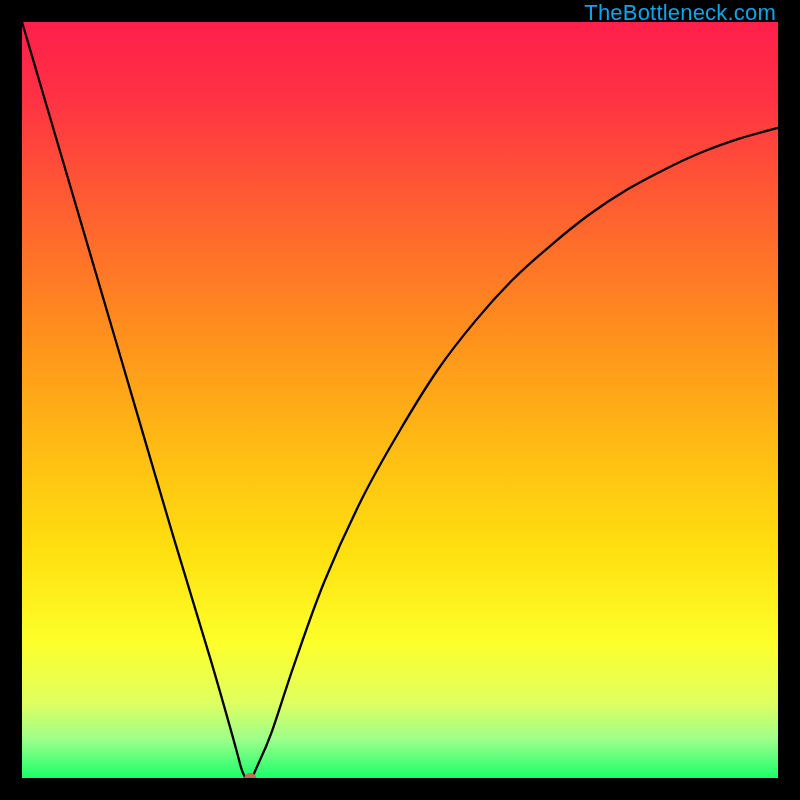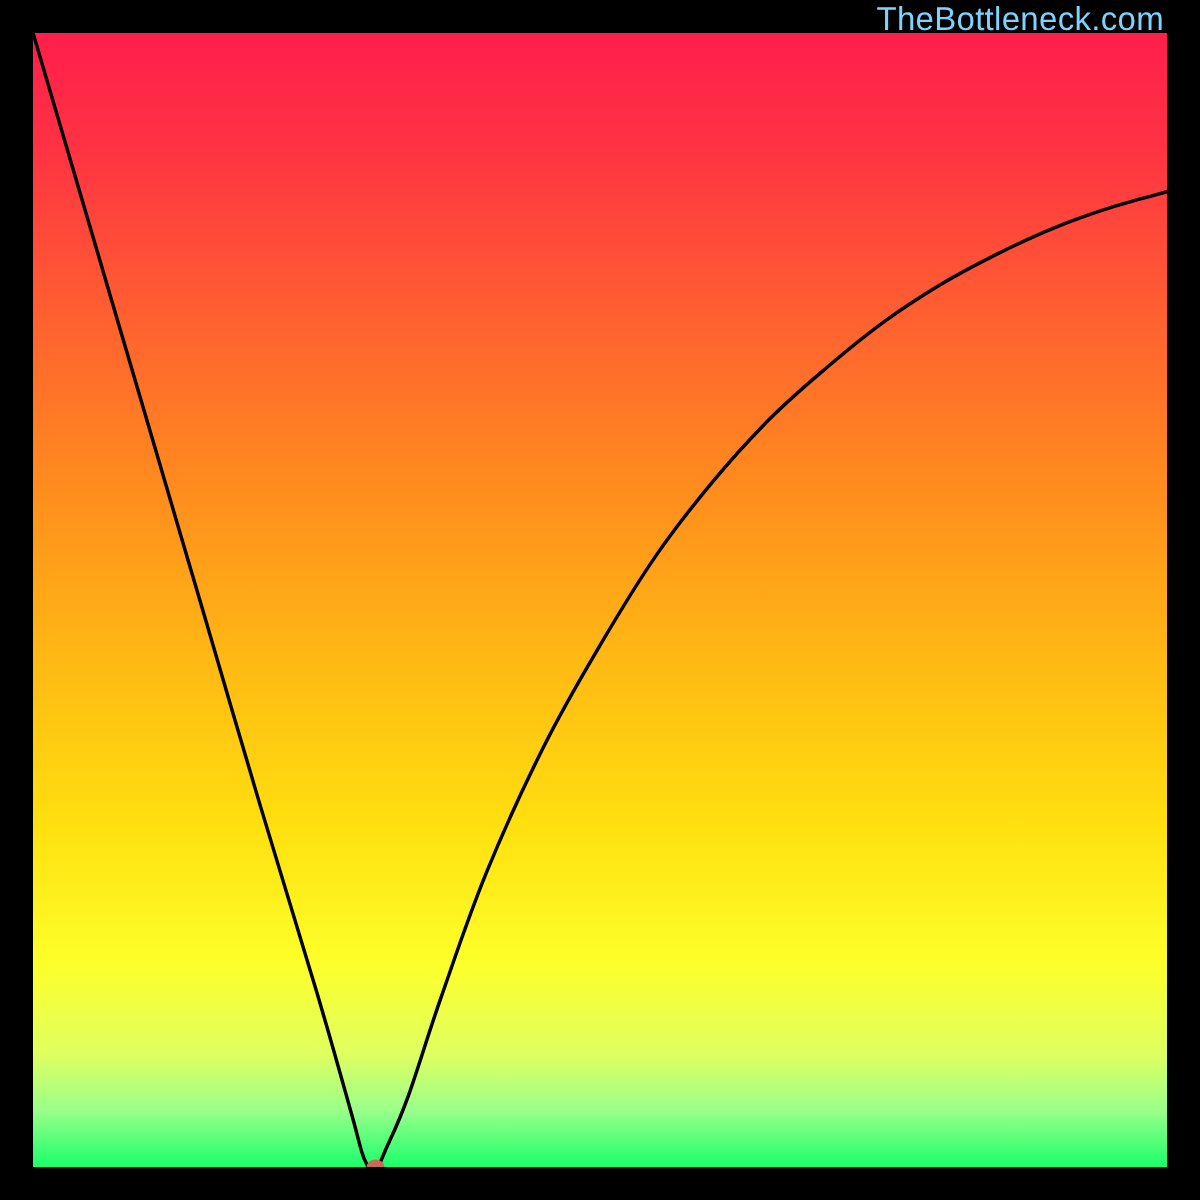--- a/index.html
+++ b/index.html
@@ -30,21 +30,21 @@
     left: 0; top: 0;
     width: 100%;
     height: 100%;
   }
   .watermark {
     position: absolute;
     top: 0px;
     right: 24px;
     font-size: 22px;
     font-weight: 500;
-    color: #7dd3fc;
+    color: #0ea5e9;
     letter-spacing: 0.2px;
   }
   svg.curve {
     position: absolute;
     left: 0; top: 0;
     width: 100%;
     height: 100%;
   }
 </style>
 </head>

